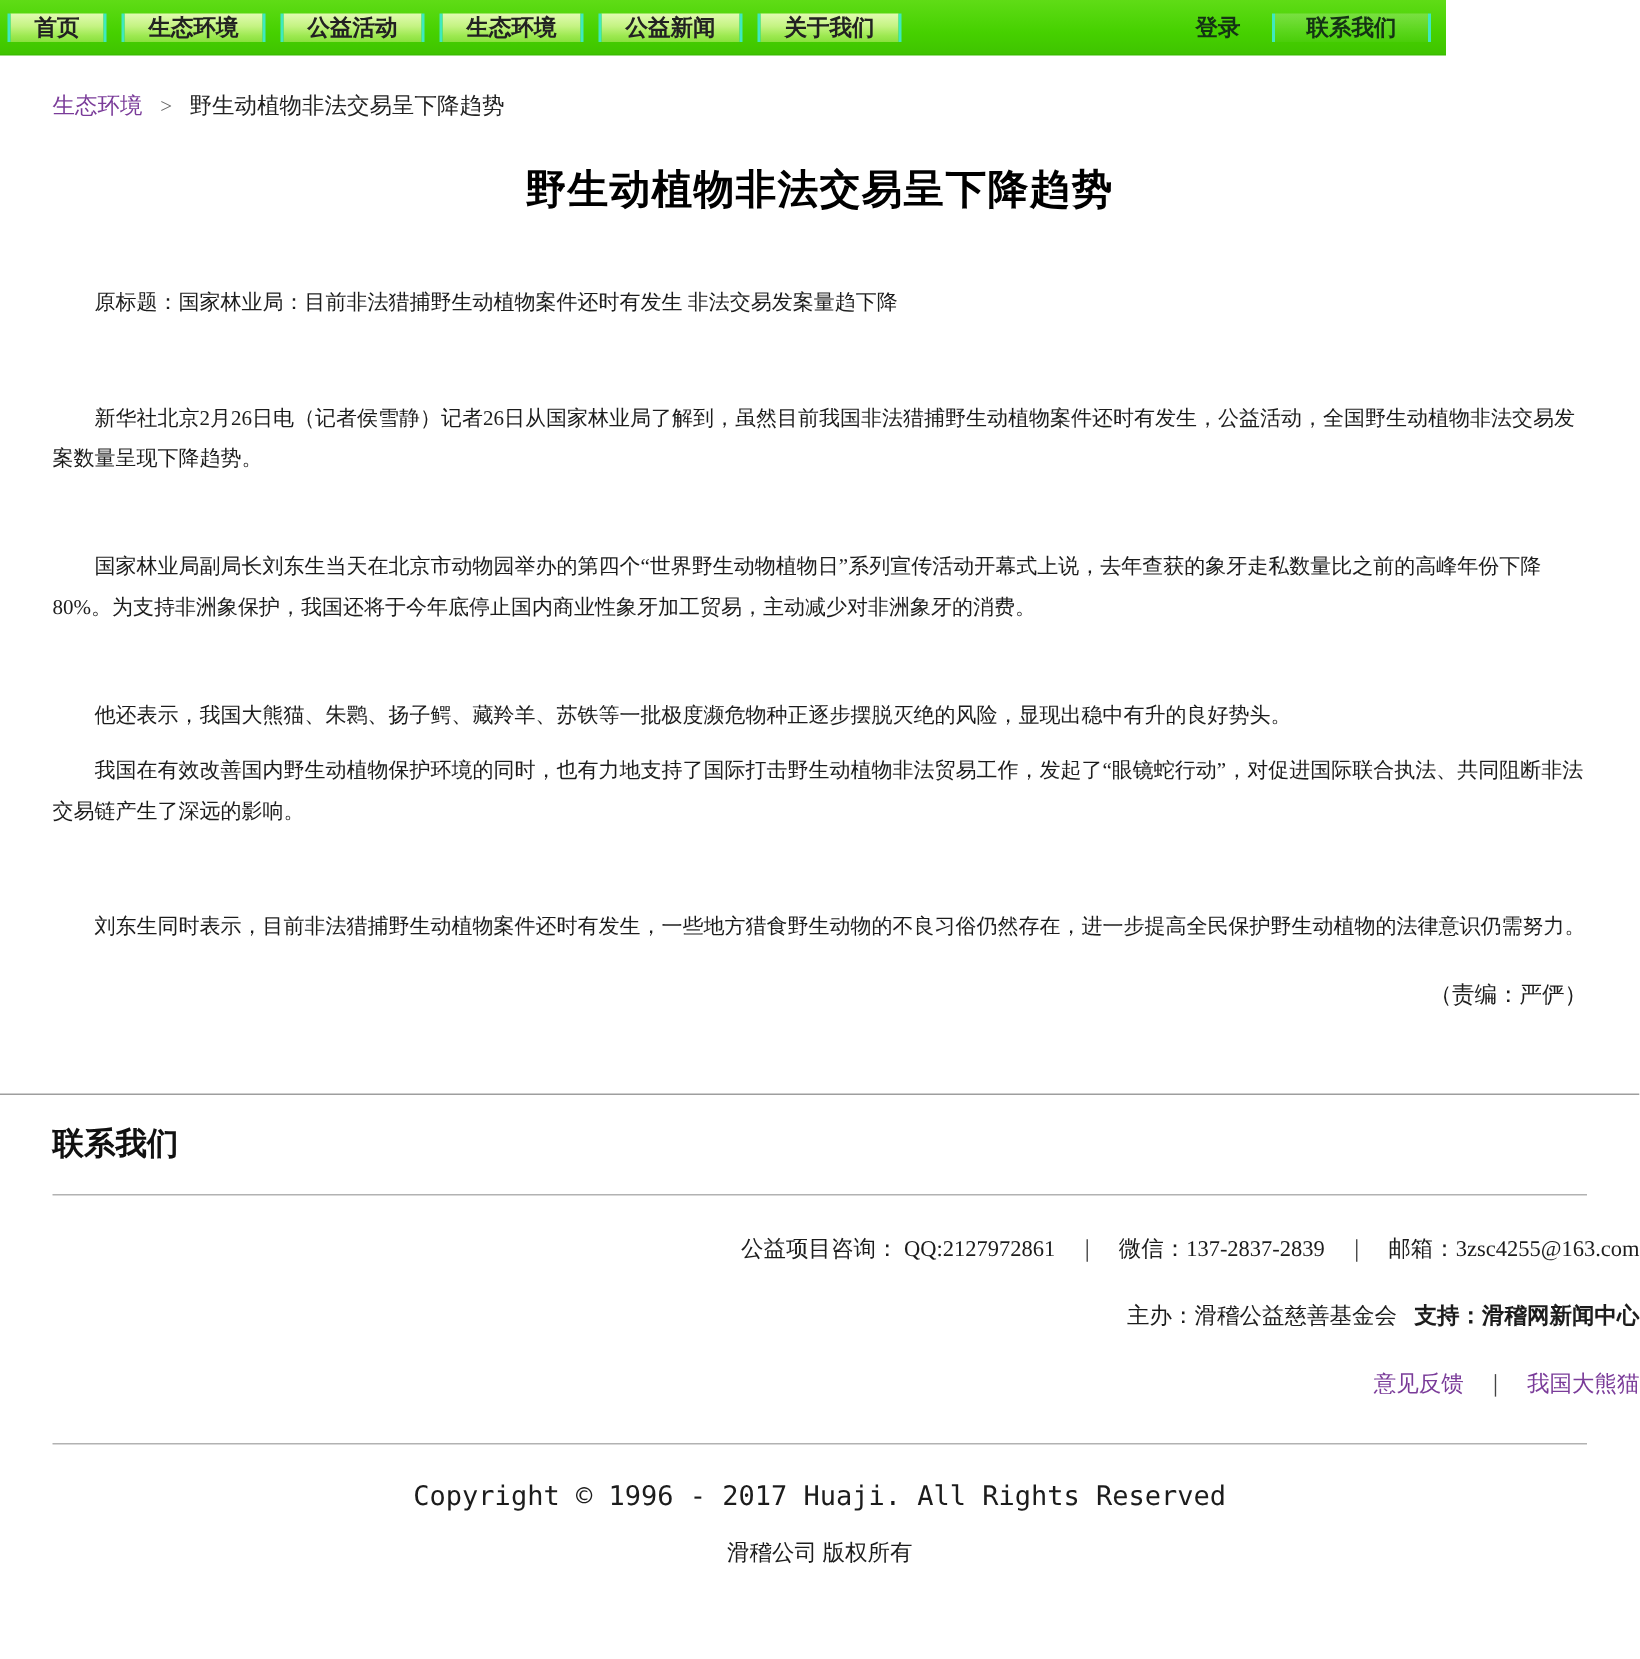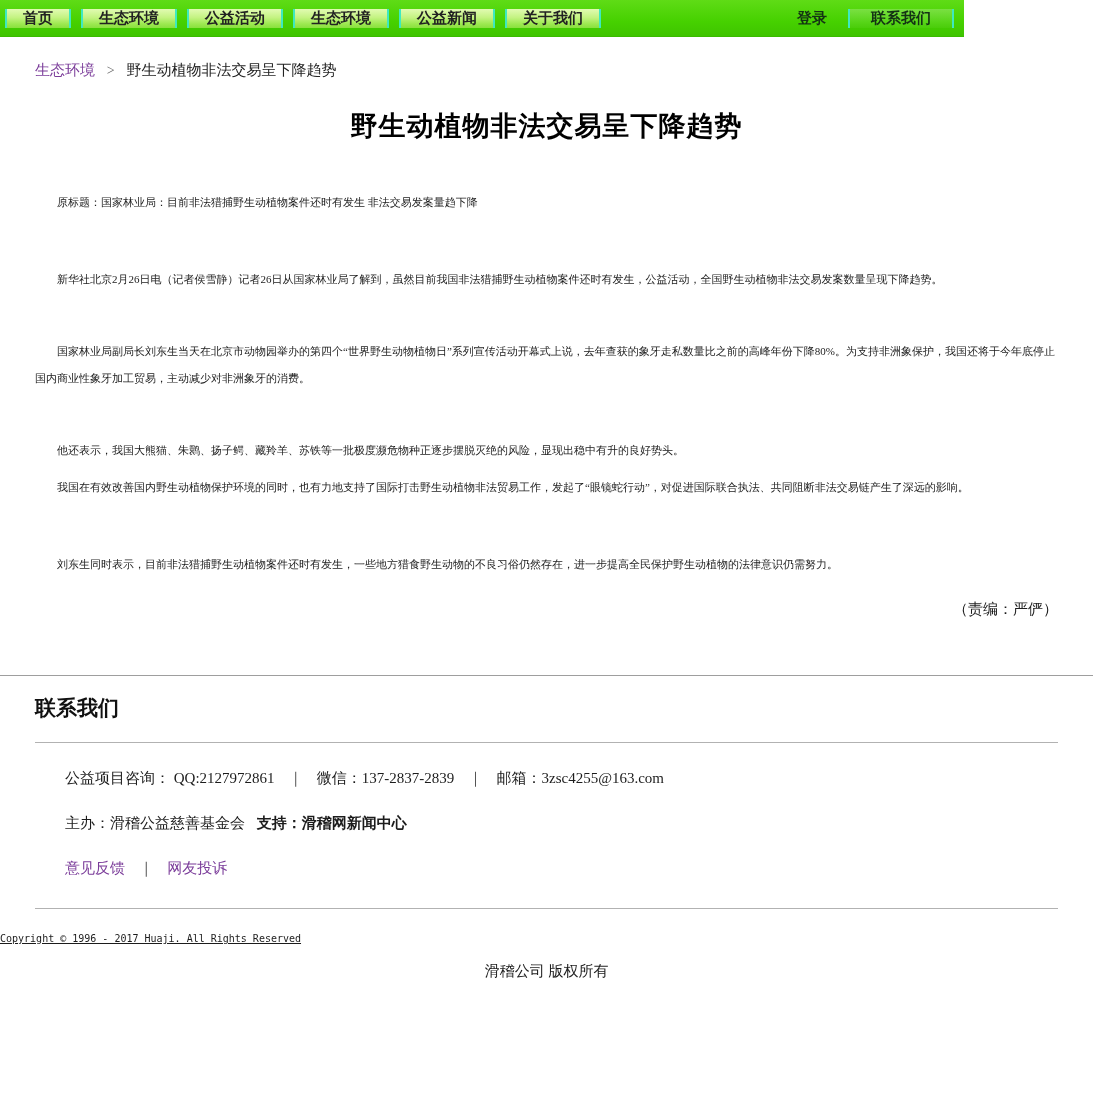--- a/index.html
+++ b/index.html
@@ -72,21 +72,21 @@
   .article { padding: 0 35px; }
   .article-title {
     text-align: center;
     font-size: 27px;
     font-weight: bold;
     margin-top: 28px;
     letter-spacing: 1px;
     color: #000000;
   }
   .para {
-    font-size: 11px;
+    font-size: 14px;
     line-height: 27px;
     text-indent: 2em;
     color: #1c1c1c;
   }
   .mt-xl { margin-top: 50px; }
   .mt-lg { margin-top: 45px; }
   .mt-md { margin-top: 16px; }
   .mt-sm { margin-top: 10px; }
   .editor-note {
     text-align: right;
@@ -109,34 +109,34 @@
   }
   .rule {
     border: none;
     border-top: 1px solid #b2b2b2;
     margin: 20px 35px 0 35px;
   }
   .footer-line {
     margin: 26px 0 0 65px;
     font-size: 15px;
     color: #1c1c1c;
+    text-align: right;
   }
   .footer-sep { margin: 0 10px; color: #444444; }
   .footer-links a {
     color: #7a3b99;
     text-decoration: none;
     cursor: pointer;
   }
   .copyright-en {
-    text-align: left;
+    text-align: center;
     margin-top: 24px;
     font-family: "DejaVu Sans Mono", "Liberation Mono", monospace;
-    font-size: 10px;
-    color: #1c1c1c;
-    text-decoration: underline;
+    font-size: 18px;
+    color: #1c1c1c;
   }
   .copyright-cn {
     text-align: center;
     margin-top: 18px;
     font-size: 15px;
     color: #1c1c1c;
   }
 </style>
 </head>
 <body>
@@ -189,20 +189,20 @@
   </p>
 
   <p class="footer-line">
     <span>主办：滑稽公益慈善基金会</span>
     <span style="margin-left:8px;font-weight:bold;">支持：滑稽网新闻中心</span>
   </p>
 
   <p class="footer-line footer-links">
     <a>意见反馈</a>
     <span class="footer-sep">｜</span>
-    <a>网友投诉</a>
+    <a>我国大熊猫</a>
   </p>
 
   <hr class="rule" style="margin-top:30px;">
 
   <p class="copyright-en">Copyright © 1996 - 2017 Huaji. All Rights Reserved</p>
   <p class="copyright-cn">滑稽公司 版权所有</p>
 </div>
 
 </body></html>

